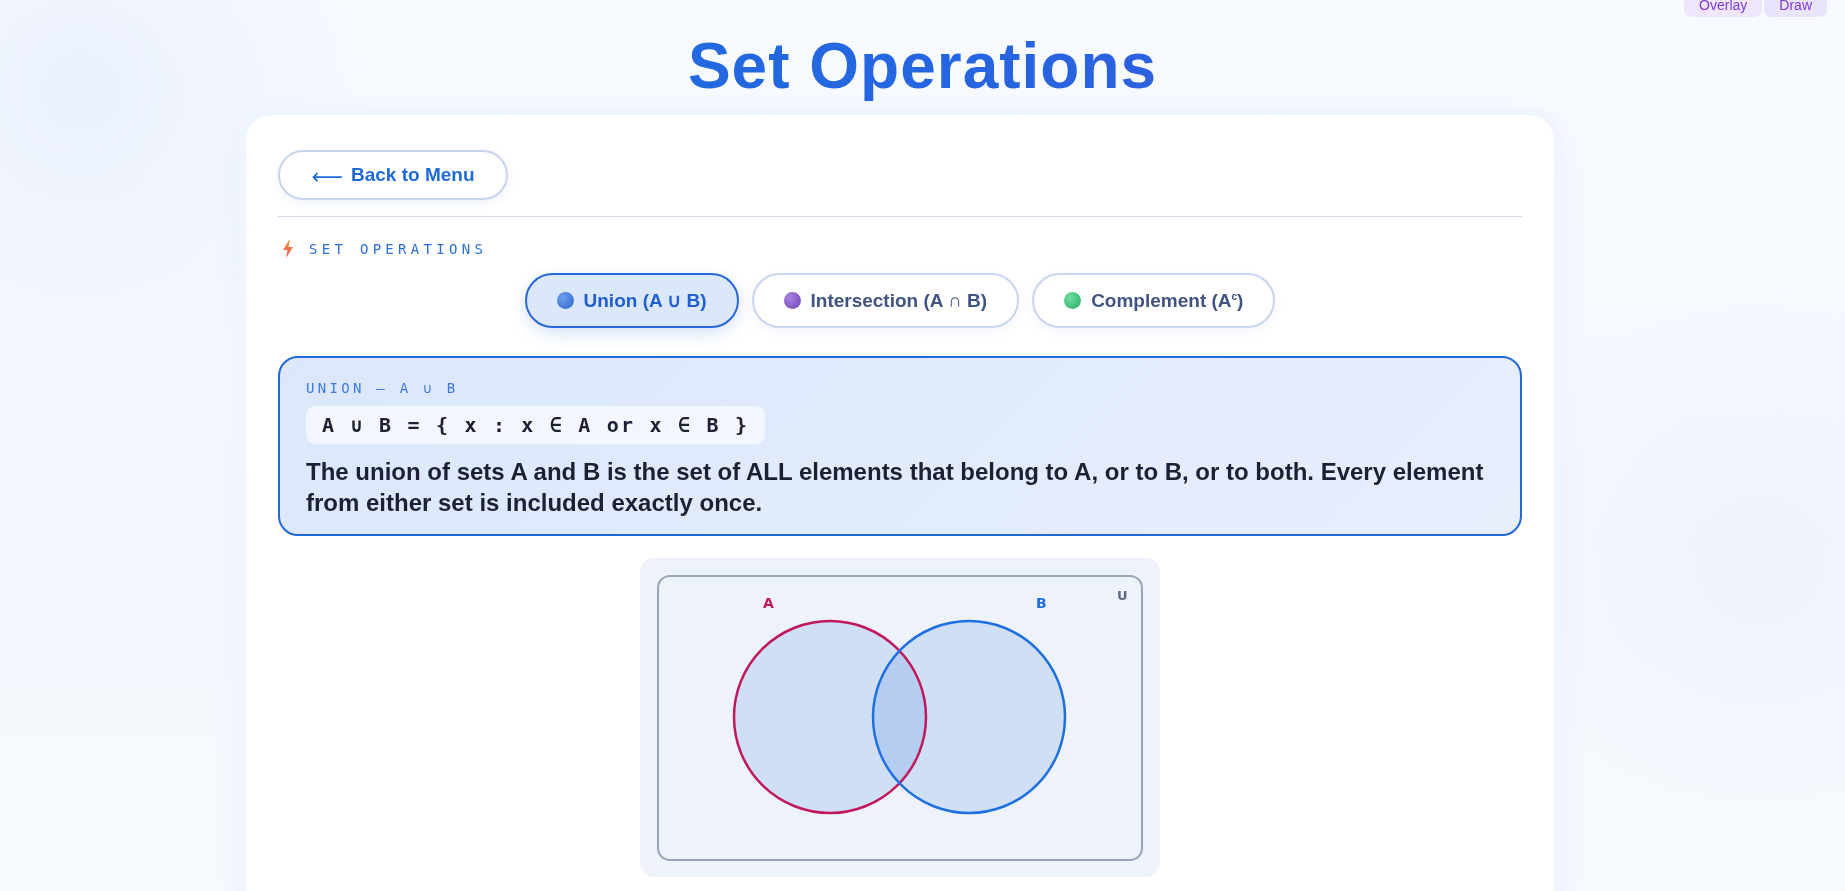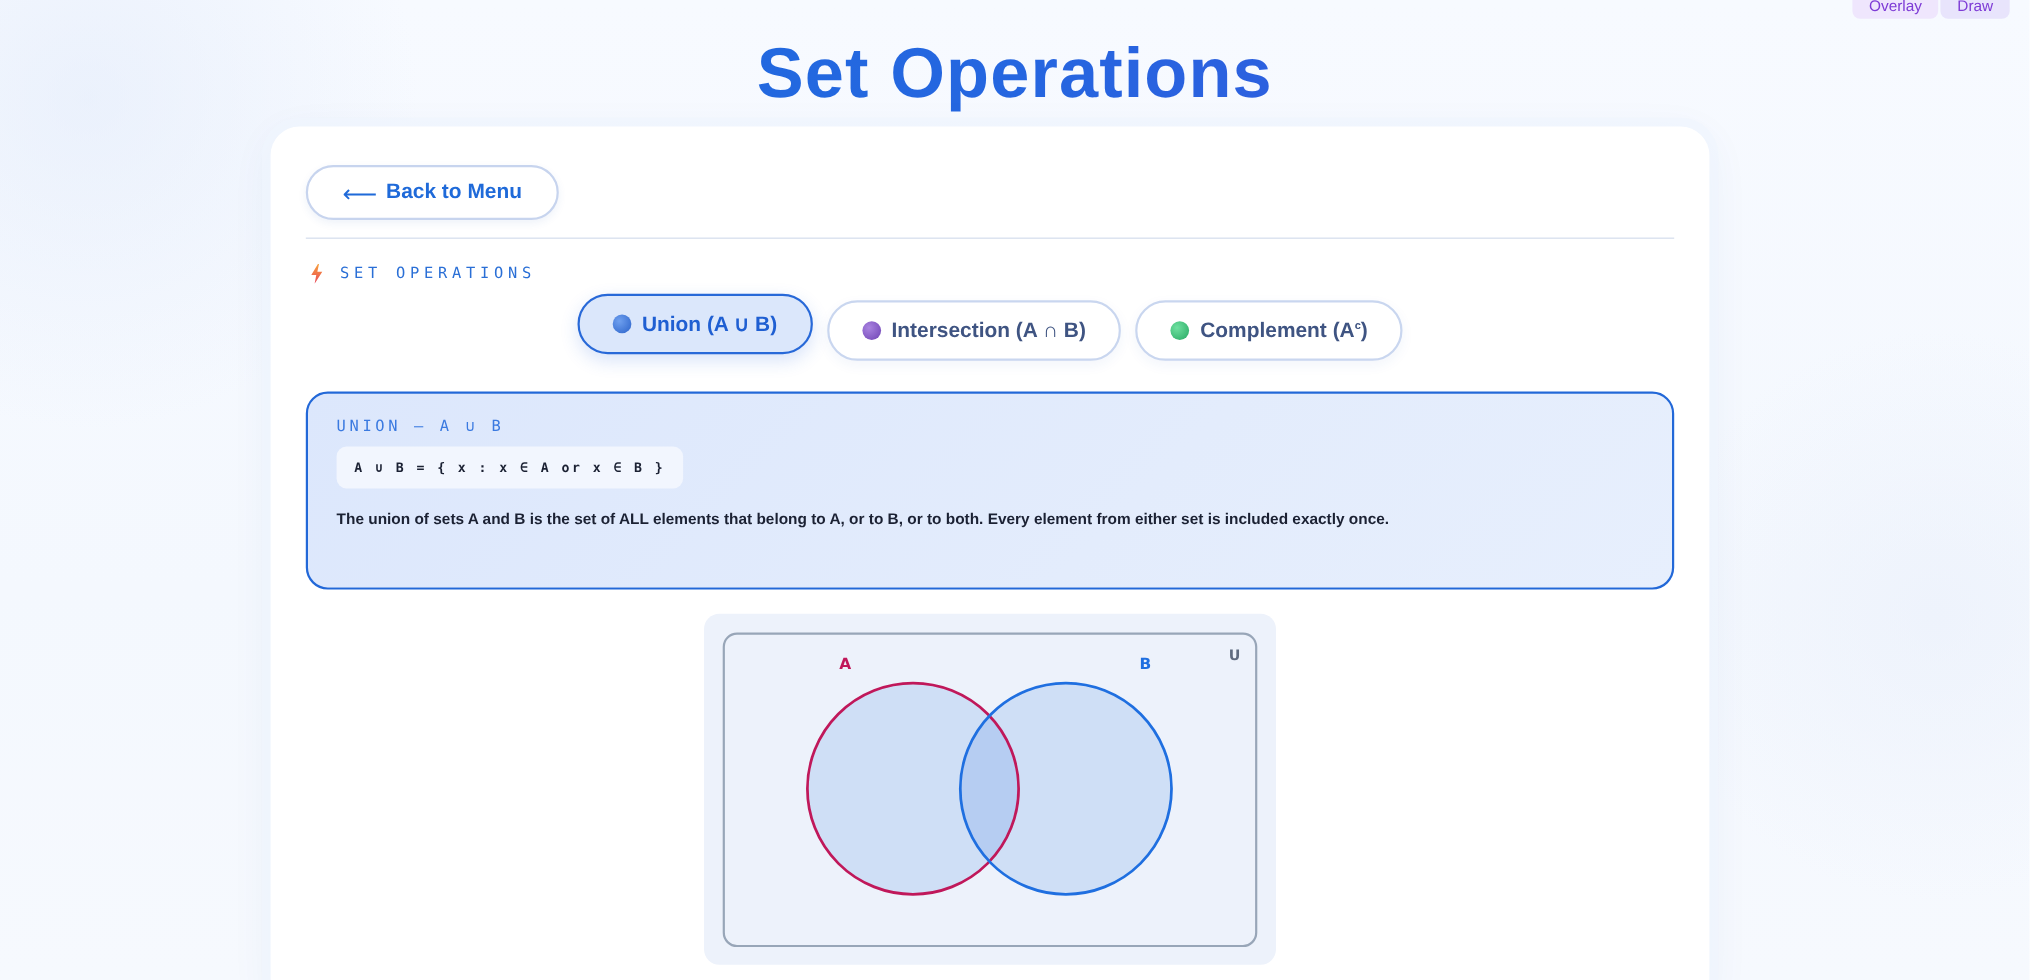--- a/index.html
+++ b/index.html
@@ -48,21 +48,21 @@
   }
   .section-label {
     position: absolute; left: 36px; top: 125px; display: flex; align-items: center; gap: 15px;
   }
   .section-label .bolt { width: 12px; height: 18px; }
   .section-label .text {
     font-family: "DejaVu Sans Mono", monospace; font-size: 14px; letter-spacing: 4.3px; color: #2a6fd6;
   }
   .tabs {
     position: absolute; left: 0; top: 158px; width: 1308px;
-    display: flex; justify-content: center; gap: 13px; align-items: flex-start;
+    display: flex; justify-content: center; gap: 13px; align-items: flex-end;
   }
   .tab {
     height: 55px; border-radius: 28px; border: 2px solid #c9d6ef; background: #fff;
     display: flex; align-items: center; gap: 10px; padding: 0 30px;
     font-weight: 900; font-size: 19px; color: #3f5482; cursor: pointer;
     box-shadow: 0 4px 12px rgba(40,90,180,0.06);
   }
   .tab.active {
     background: #dbe7fb; border-color: #2869d8; color: #1f5fd2;
     margin-top: -6px; box-shadow: 0 6px 16px rgba(40,100,220,0.18);
@@ -75,25 +75,25 @@
     border: 2px solid #2268d8; border-radius: 20px;
     background: linear-gradient(135deg, #dce7fc 0%, #e3ecfc 60%, #e7effd 100%);
   }
   .info-box .kicker {
     position: absolute; left: 26px; top: 22px;
     font-family: "DejaVu Sans Mono", monospace; font-size: 14px; letter-spacing: 3.3px; color: #3b7ae0;
   }
   .info-box .formula {
     position: absolute; left: 26px; top: 48px; height: 38px; padding: 0 16px;
     background: #f2f6fe; border-radius: 9px; display: flex; align-items: center;
-    font-family: "DejaVu Sans Mono", monospace; font-weight: 700; font-size: 12px; letter-spacing: 2.2px; color: #1b2133;
+    font-family: "DejaVu Sans Mono", monospace; font-weight: 700; font-size: 20px; letter-spacing: 2.2px; color: #1b2133;
   }
   .info-box .desc {
     position: absolute; left: 26px; top: 98px; width: 1180px;
-    font-weight: 700; font-size: 14px; line-height: 31px; color: #1b2133;
+    font-weight: 700; font-size: 24px; line-height: 31px; color: #1b2133;
   }
   .venn-panel {
     position: absolute; left: 394px; top: 443px; width: 520px; height: 319px;
     background: #edf2fb; border-radius: 14px;
   }
   .venn-panel svg { position: absolute; left: 0; top: 0; }
 </style>
 </head>
 <body>
 

